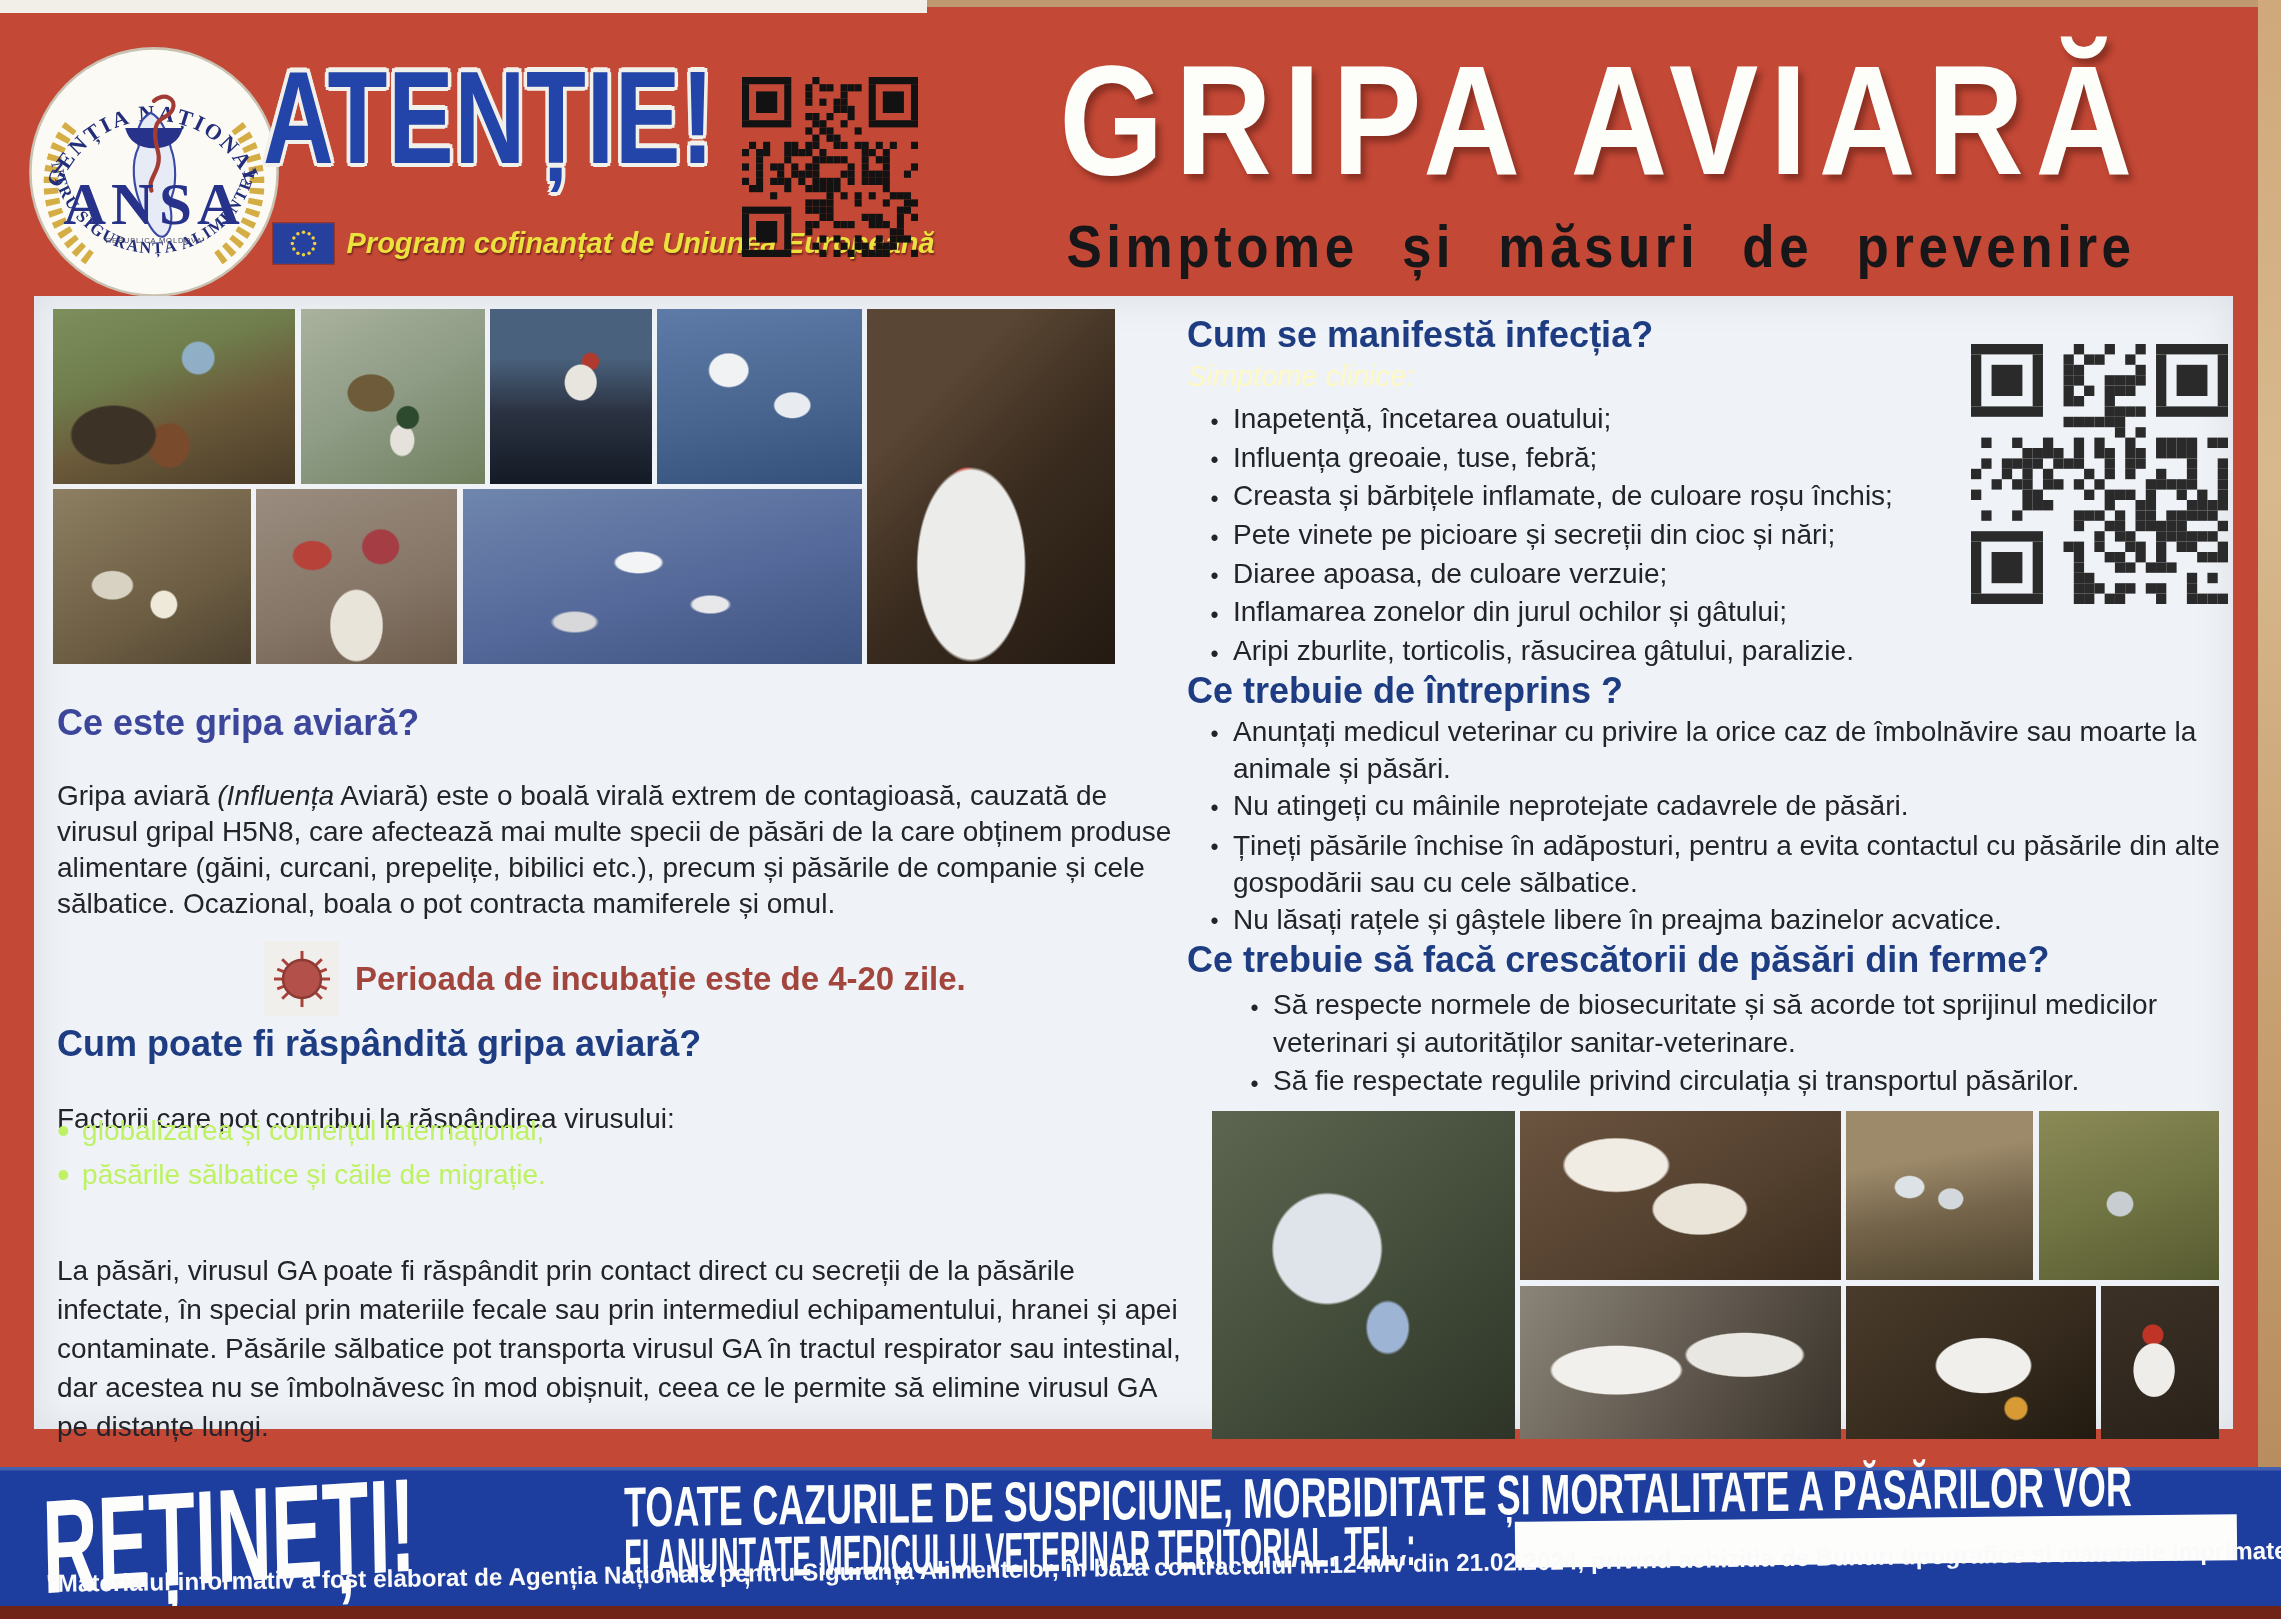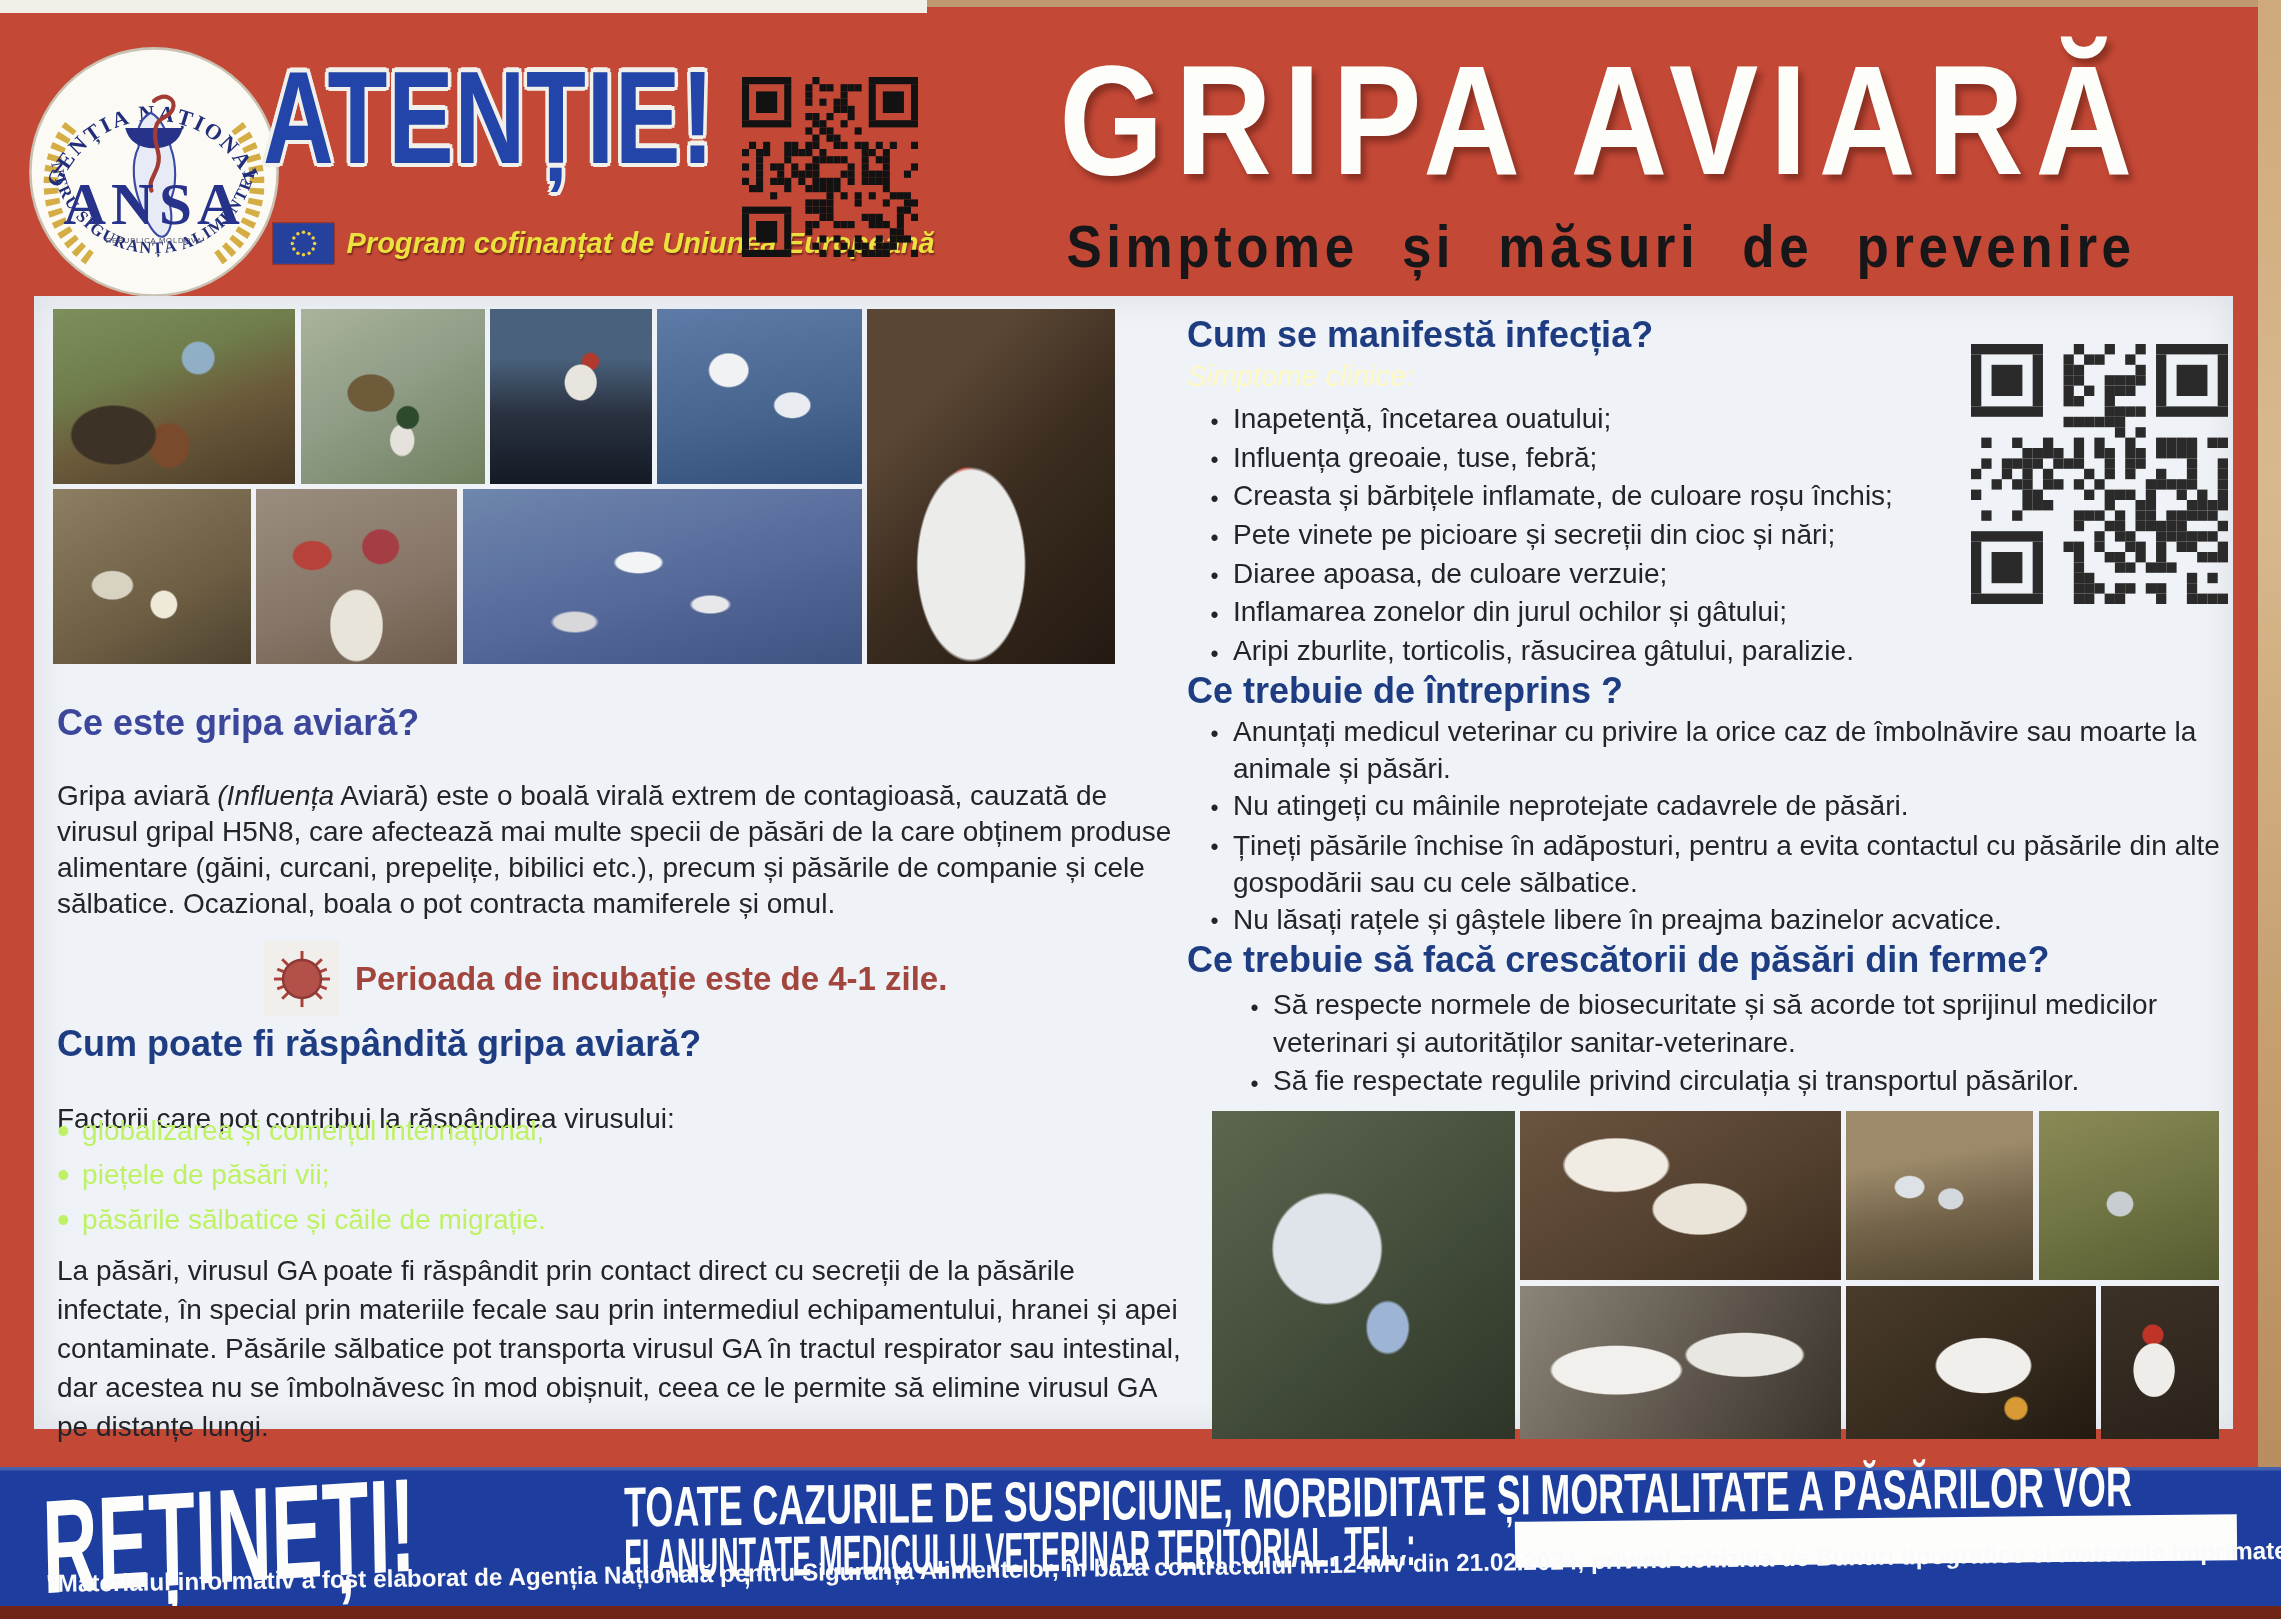--- a/index.html
+++ b/index.html
@@ -412,28 +412,27 @@
           <line x1="32" y1="8" x2="28" y2="12"></line>
             <line x1="12" y1="28" x2="8" y2="32"></line>
           <line x1="5" y1="14" x2="10" y2="16"></line>
             <line x1="30" y1="24" x2="35" y2="26"></line>
           <line x1="35" y1="14" x2="30" y2="16"></line>
             <line x1="10" y1="24" x2="5" y2="26"></line>
         </g>
         <circle cx="20" cy="20" r="11.5" fill="#b25049" stroke="#8e3a34" stroke-width="1.5"></circle>
       </svg>
     </div>
-    <span class="incubation-text">Perioada de incubație este de 4-1 zile.</span>
+    <span class="incubation-text">Perioada de incubație este de 4-20 zile.</span>
   </div>
 
   <h2 class="h-spread">Cum poate fi răspândită gripa aviară?</h2>
   <p class="body-text p-intro">Factorii care pot contribui la răspândirea virusului:</p>
   <div class="big-bullets">
     <div class="bb">globalizarea și comerțul internațional;</div>
-    <div class="bb">piețele de păsări vii;</div>
     <div class="bb">păsările sălbatice și căile de migrație.</div>
   </div>
   <p class="body-text p-spread">La păsări, virusul GA poate fi răspândit prin contact direct cu secreții de la păsările infectate, în special prin materiile fecale sau prin intermediul echipamentului, hranei și apei contaminate. Păsările sălbatice pot transporta virusul GA în tractul respirator sau intestinal, dar acestea nu se îmbolnăvesc în mod obișnuit, ceea ce le permite să elimine virusul GA pe distanțe lungi.</p>
 
   <h2 class="h-infection">Cum se manifestă infecția?</h2>
   <div class="lbl-symptoms">Simptome clinice:</div>
   <div class="dot-list sym-list">
     <div class="dot-item">
         <span>Inapetență, încetarea ouatului;</span>
       </div>

